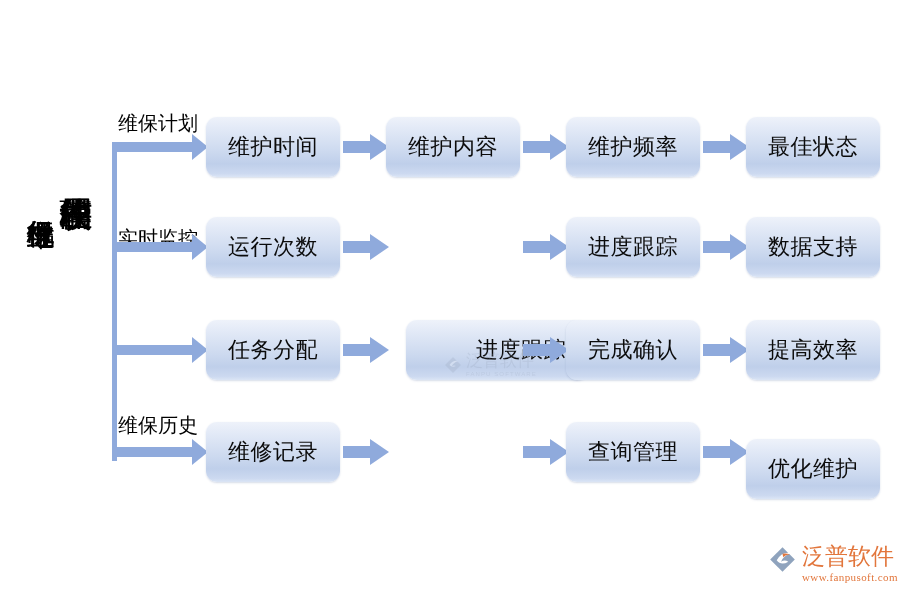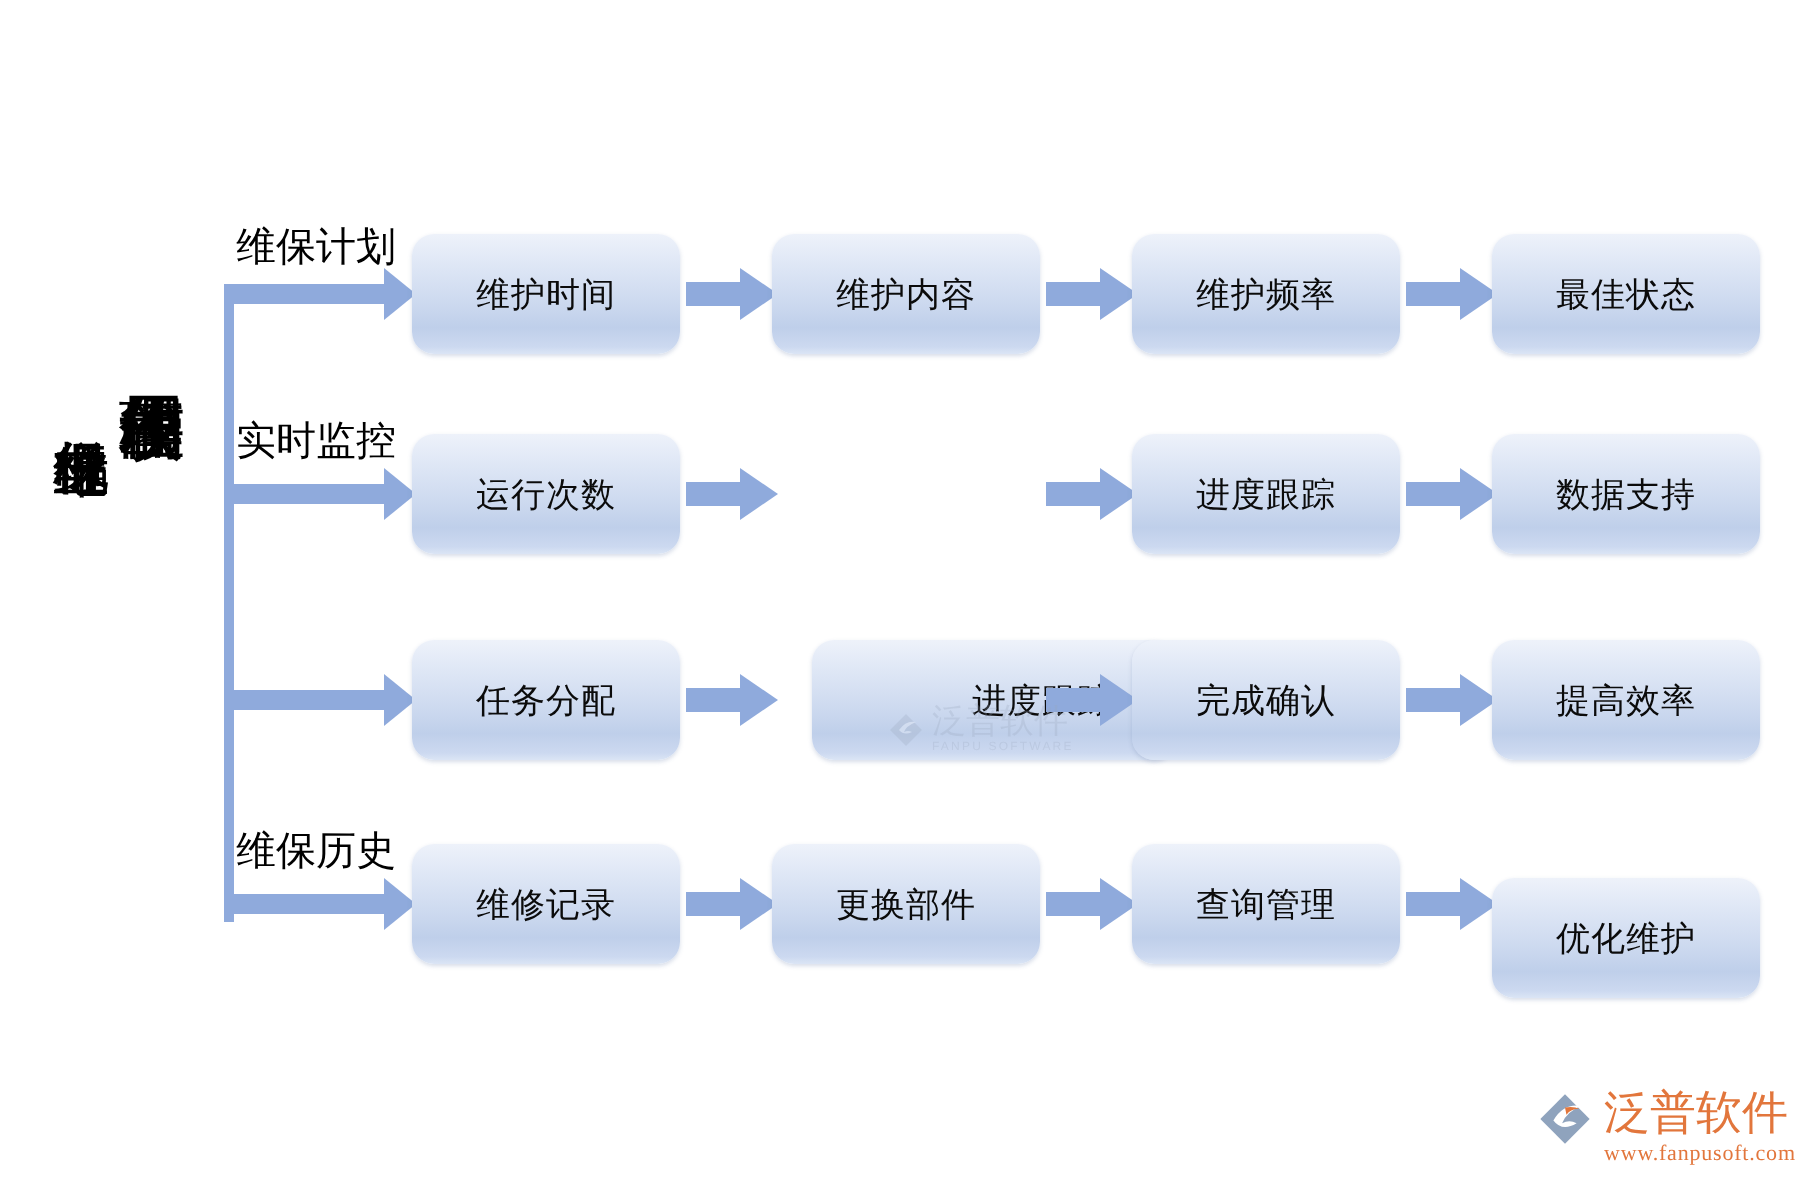--- a/index.html
+++ b/index.html
@@ -96,21 +96,21 @@
                 #ccd9ef 58%,
                 #bfcfea 78%,
                 #ccd9f0 94%,
                 #dbe5f5 100%);
     box-shadow: 0 1px 2px rgba(120,140,180,0.30);
     display: flex;
     align-items: center;
     justify-content: center;
   }
   .pbox-label {
-    font-size: 17px;
+    font-size: 22px;
     color: #0b0b0b;
     white-space: nowrap;
     letter-spacing: 0.5px;
   }
 
   
   .chain-arrow {
     position: absolute;
     width: 46px;
     height: 26px;
@@ -237,21 +237,21 @@
     <span class="pbox-label">维护频率</span>
   </div>
   <div class="chain-arrow" style="left:703px; top:134px;">
     <div class="shaft"></div>
     <div class="head"></div>
   </div>
   <div class="pbox" style="left:746px; top:117px;align-items:center;">
     <span class="pbox-label">最佳状态</span>
   </div>
 
-  <div class="branch-label" style="left:118px; top:207px;text-align:right;">实时监控</div>
+  <div class="branch-label" style="left:118px; top:225px;text-align:right;">实时监控</div>
   <div class="branch-arrow" style="left:112px; top:234px; width:96px;">
     <div class="shaft" style="width:80px;"></div>
     <div class="head" style="left:80px;"></div>
   </div>
 
   <div class="pbox" style="left:206px; top:217px;">
     <span class="pbox-label">运行次数</span>
   </div>
   <div class="chain-arrow" style="left:343px; top:234px;">
     <div class="shaft"></div>
@@ -307,23 +307,20 @@
     <div class="shaft" style="width:80px;"></div>
     <div class="head" style="left:80px;"></div>
   </div>
 
   <div class="pbox" style="left:206px; top:422px;">
     <span class="pbox-label">维修记录</span>
   </div>
   <div class="chain-arrow" style="left:343px; top:439px;">
     <div class="shaft"></div>
     <div class="head"></div>
-  </div>
-  <div class="pbox" style="left:386px; top:422px;">
-    <span class="pbox-label">更换部件</span>
   </div>
   <div class="chain-arrow" style="left:523px; top:439px;">
     <div class="shaft"></div>
     <div class="head"></div>
   </div>
   <div class="pbox" style="left:566px; top:422px;">
     <span class="pbox-label">查询管理</span>
   </div>
   <div class="chain-arrow" style="left:703px; top:439px;">
     <div class="shaft"></div>

